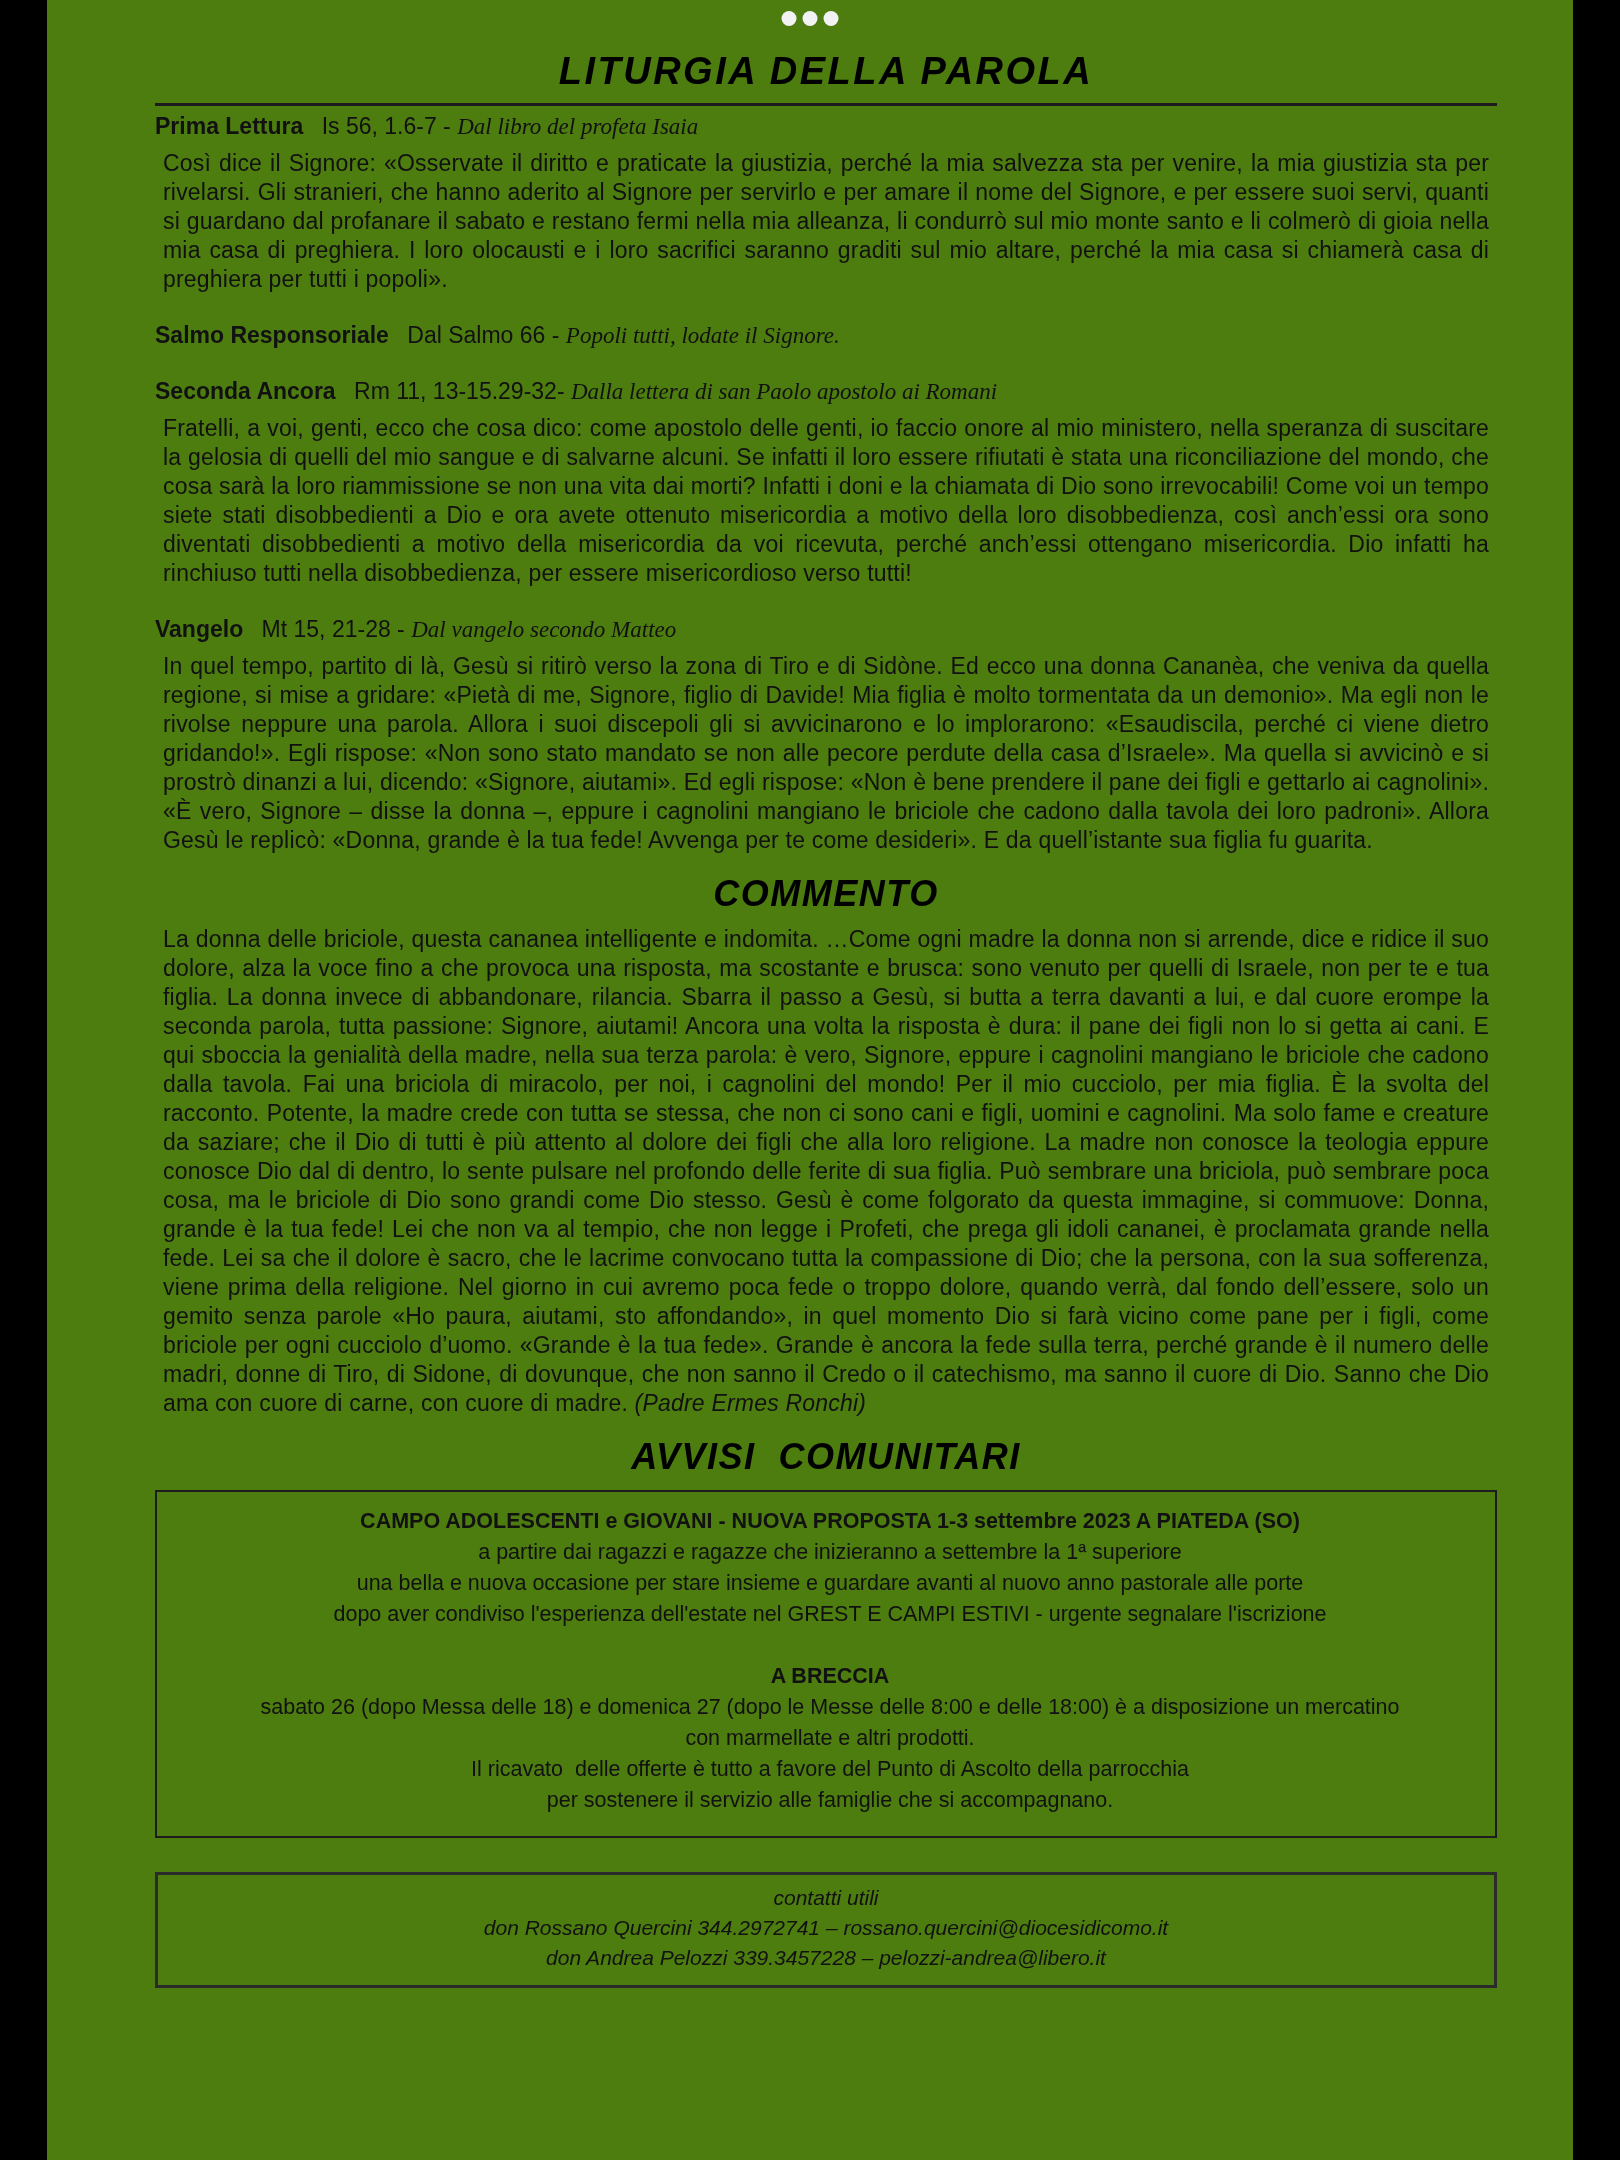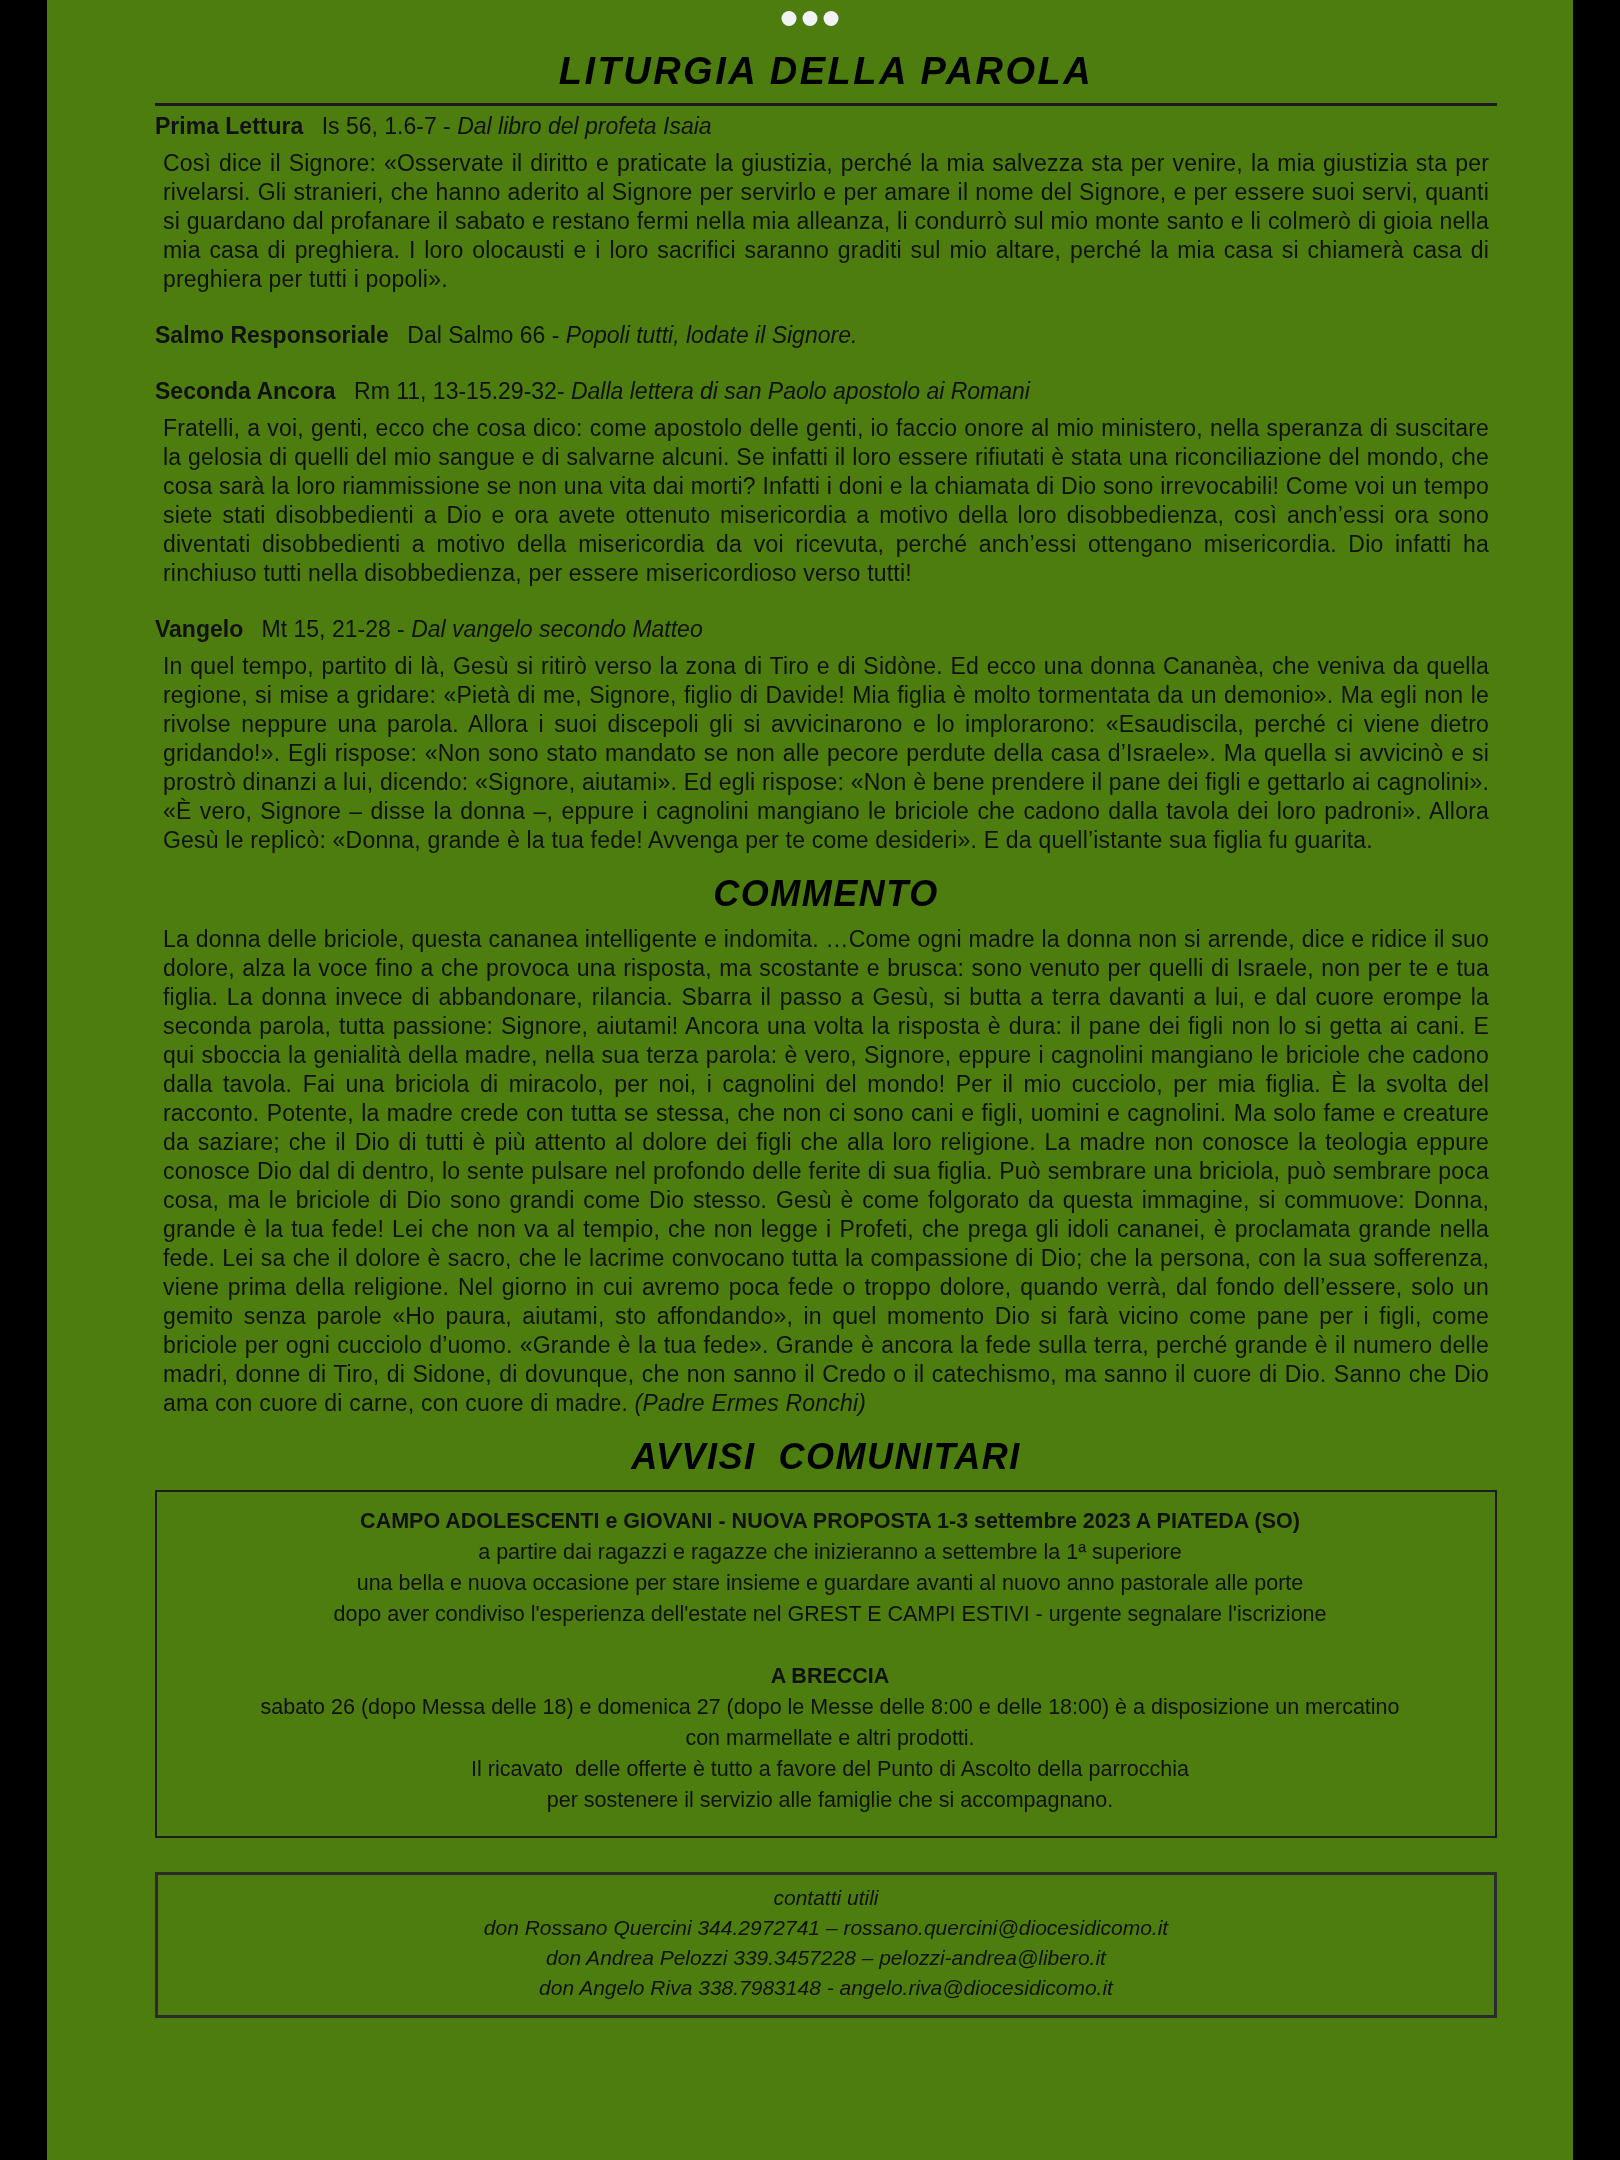--- a/index.html
+++ b/index.html
@@ -36,21 +36,21 @@
   .title-rule {
     border:none;
     border-top:3px solid #1c1c1c;
     margin:10px 0 4px 0;
   }
   .reading { margin-top:27px; }
   .reading.first { margin-top:6px; }
   .rhead { margin:0; font-size:23px; line-height:29px; }
   .rtitle { font-weight:bold; }
   .rref { margin-left:12px; }
-  .rsrc { font-style:italic; }
+  .rsrc { font-style:italic;font-family:Liberation Serif, serif; }
   .rbody {
     margin:8px;
     font-size:23px;
     line-height:29px;
     text-align:justify;
     letter-spacing:0.2px;
   }
   .script-heading {
     text-align:center;
     font-size:36px;
@@ -152,16 +152,15 @@
       <div class="box-line">con marmellate e altri prodotti.</div>
       <div class="box-line">Il ricavato  delle offerte è tutto a favore del Punto di Ascolto della parrocchia</div>
       <div class="box-line">per sostenere il servizio alle famiglie che si accompagnano.</div>
     </div>
   </div>
 
   <div class="contacts">
     <div>contatti utili</div>
     <div class="box-line">don Rossano Quercini 344.2972741 – rossano.quercini@diocesidicomo.it</div>
     <div class="box-line">don Andrea Pelozzi 339.3457228 – pelozzi-andrea@libero.it</div>
-    <div class="box-line">don Angelo Riva 338.7983148 - angelo.riva@diocesidicomo.it</div>
   </div>
 
 </div>
 
 </body></html>

